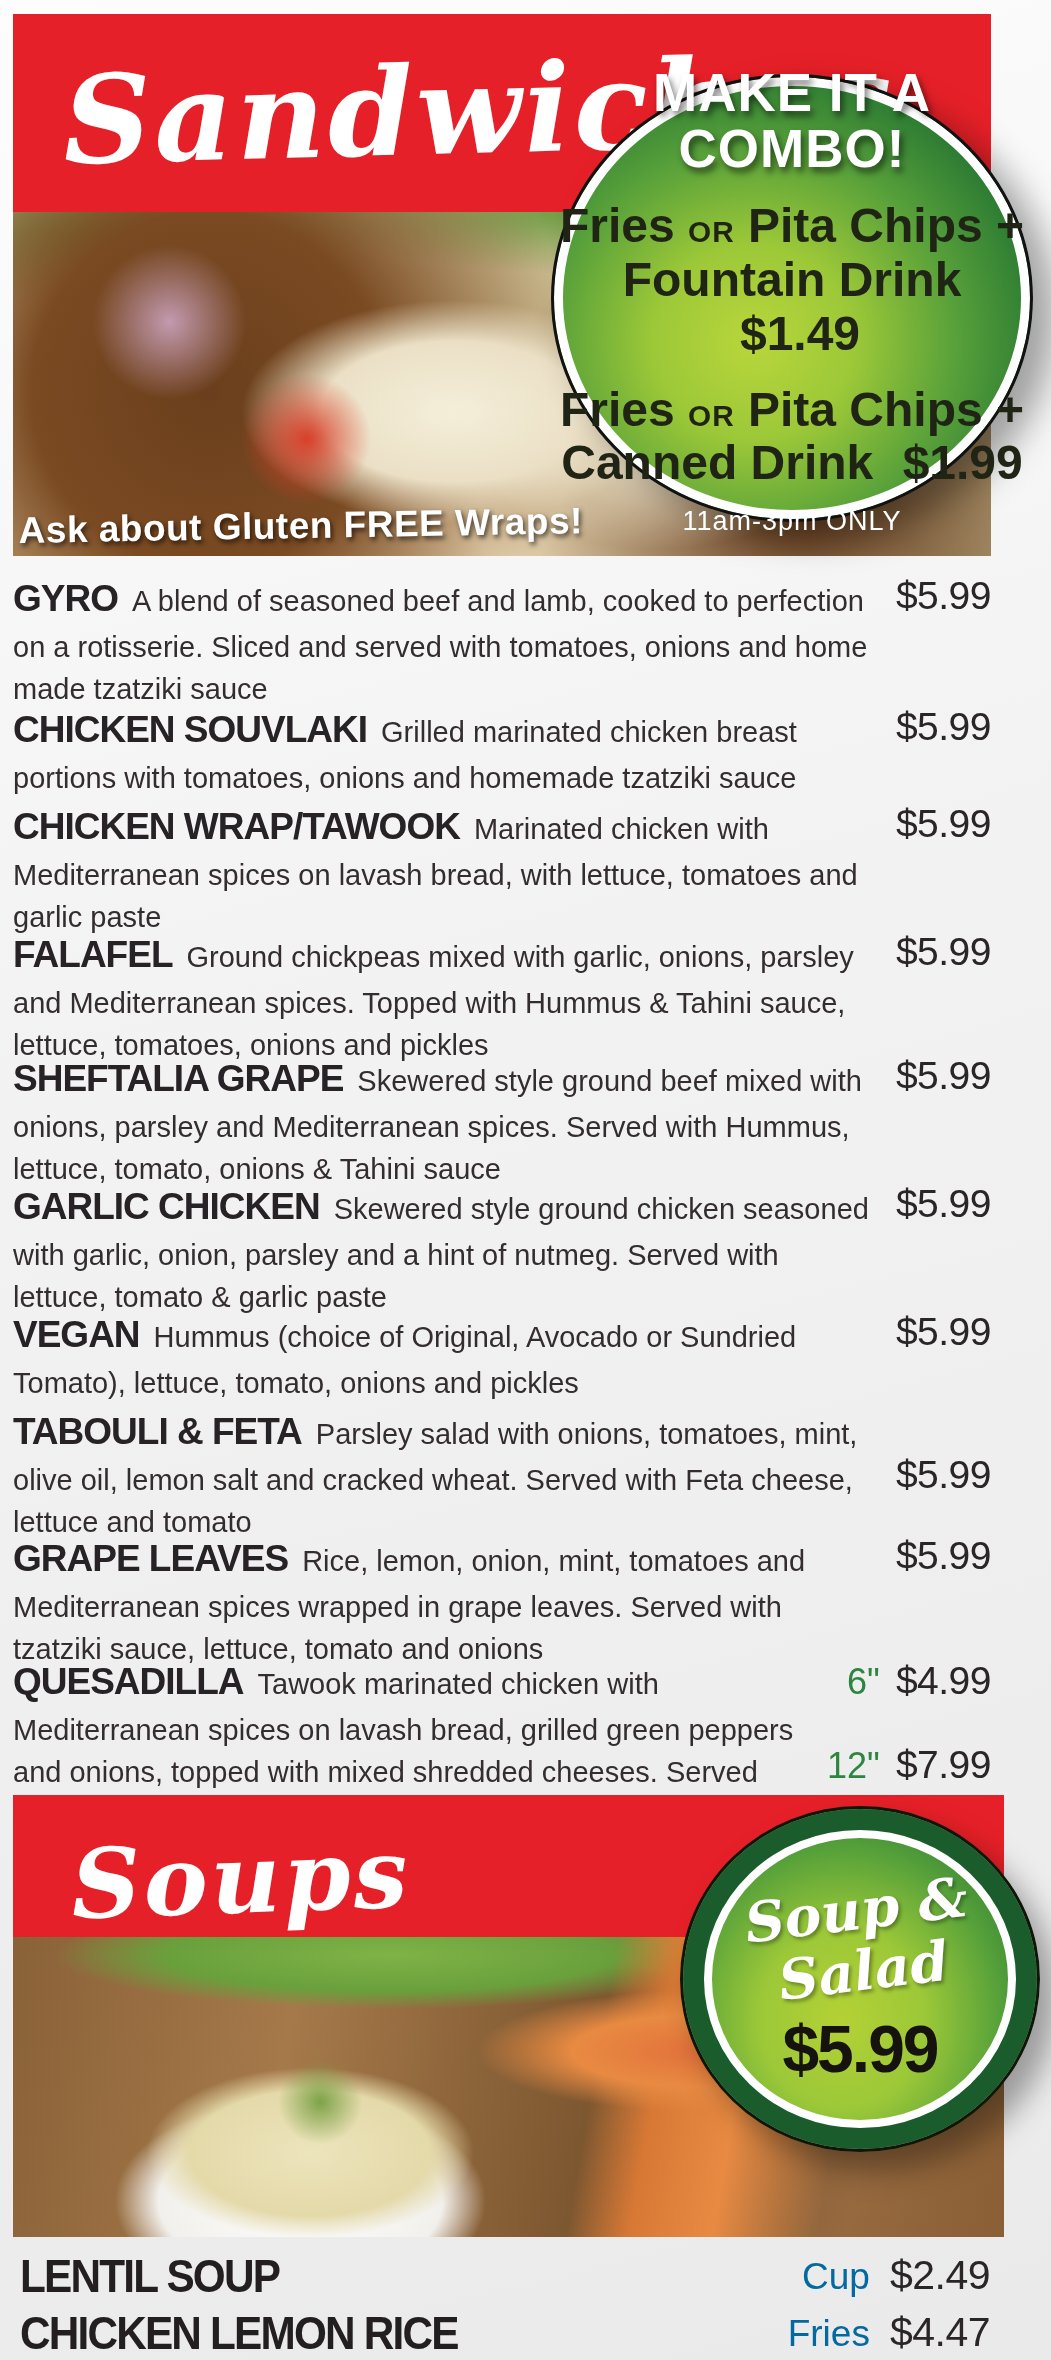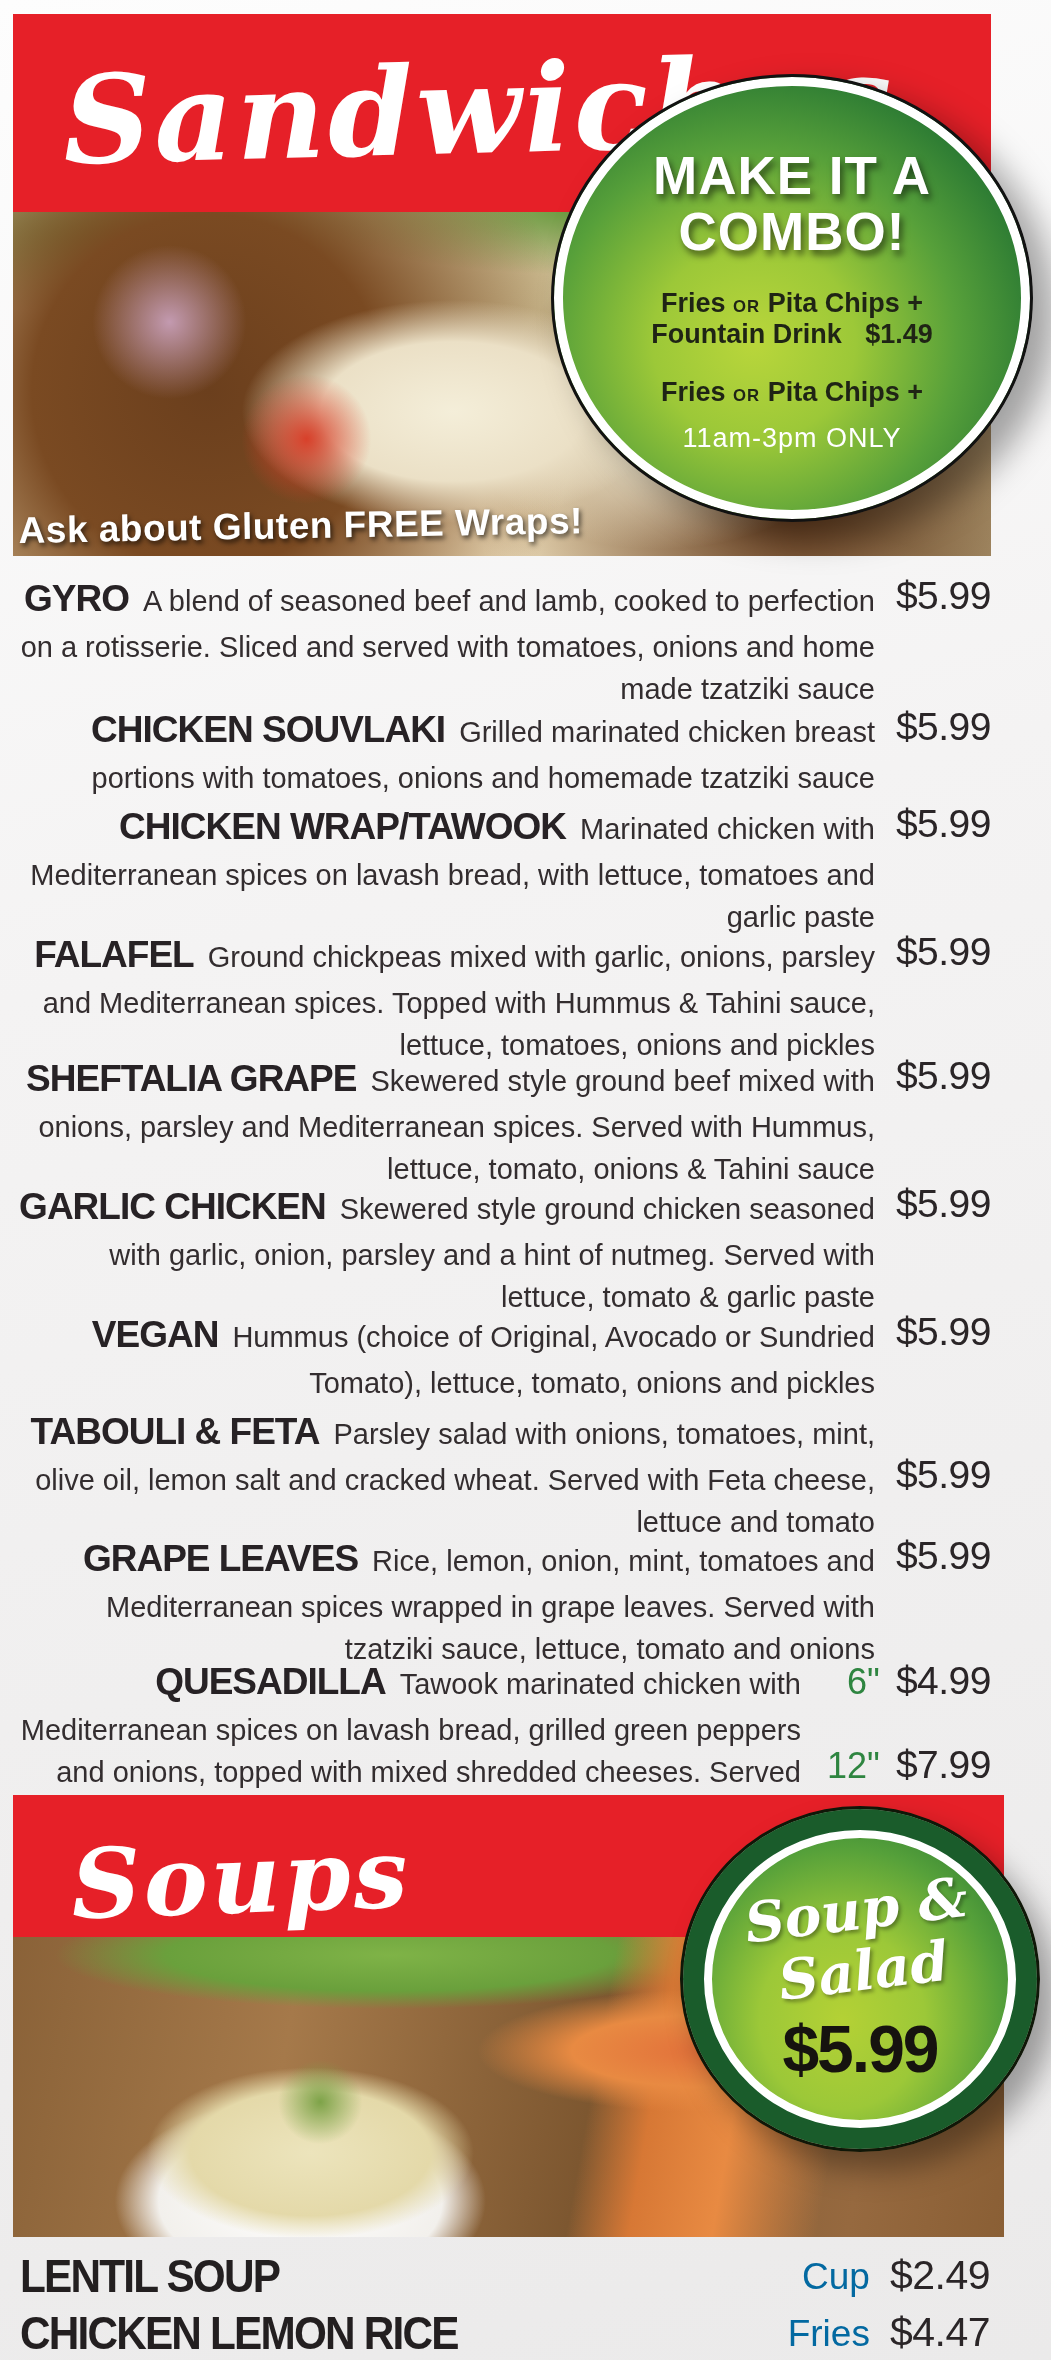--- a/index.html
+++ b/index.html
@@ -64,32 +64,32 @@
     display:flex;flex-direction:column;align-items:center;justify-content:center;
     text-align:center;z-index:6;
   }
   .combo-title{
     color:#ffffff;font-size:53px;font-weight:700;line-height:1.06;
     letter-spacing:1px;
     text-shadow:3px 5px 7px rgba(0,0,0,.55);
     margin-top:6px;
   }
   .combo-offer{
-    margin-top:28px;
-    color:#1f2415;font-size:27px;font-weight:700;line-height:1.12;
+    margin-top:22px;
+    color:#1f2415;font-size:48px;font-weight:700;line-height:1.12;
   }
   .combo-or{font-size:0.62em;text-transform:uppercase;letter-spacing:1px;}
   .combo-offer .price{margin-left:16px;}
   .combo-hours{
     margin-top:16px;color:#ffffff;font-size:27px;font-weight:500;letter-spacing:1px;
   }
 
   
   .menu-item{left:13px;width:978px;}
-  .item-text{width:862px;font-size:29px;line-height:1.46;color:#332d2f;text-align:right;}
+  .item-text{width:862px;font-size:29px;line-height:1.46;color:#332d2f;}
   .item-text.narrow{width:788px;}
   .item-name{
     font-size:37px;font-weight:800;letter-spacing:-1px;color:#272225;
     margin-right:14px;
   }
   .item-price{
     position:absolute;right:0;top:2px;
     font-size:39px;font-weight:500;color:#2a2527;letter-spacing:-.5px;
   }
   .item-price.mid{top:48px;}
@@ -171,20 +171,24 @@
       <span>Fountain Drink</span>
       <span class="price">$1.49</span>
     </div>
   </div>
   <div class="combo-offer">
     <div>
       <span>Fries</span>
       <span class="combo-or">or</span>
       <span>Pita Chips +</span>
     </div>
+    <div>
+      <span>Canned Drink</span>
+      <span class="price">$1.99</span>
+    </div>
   </div>
   <div class="combo-hours">11am-3pm ONLY</div>
 </div>
 
 <div class="abs menu-item" style="top:572px">
   <div class="item-text"><span class="item-name">GYRO</span><span>A blend of seasoned beef and lamb, cooked to perfection on a rotisserie.  Sliced and served with tomatoes, onions and home made tzatziki sauce</span></div>
   <div class="item-price">$5.99</div>
 </div>
 
 <div class="abs menu-item" style="top:703px">

